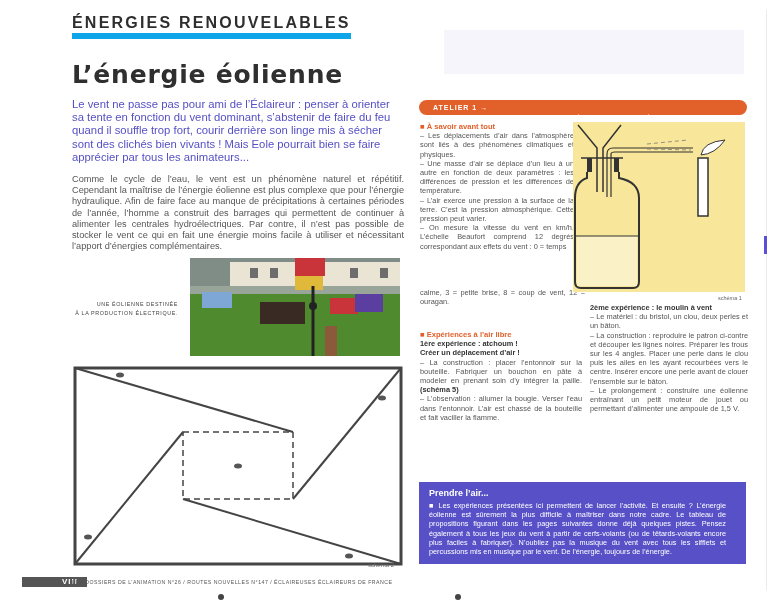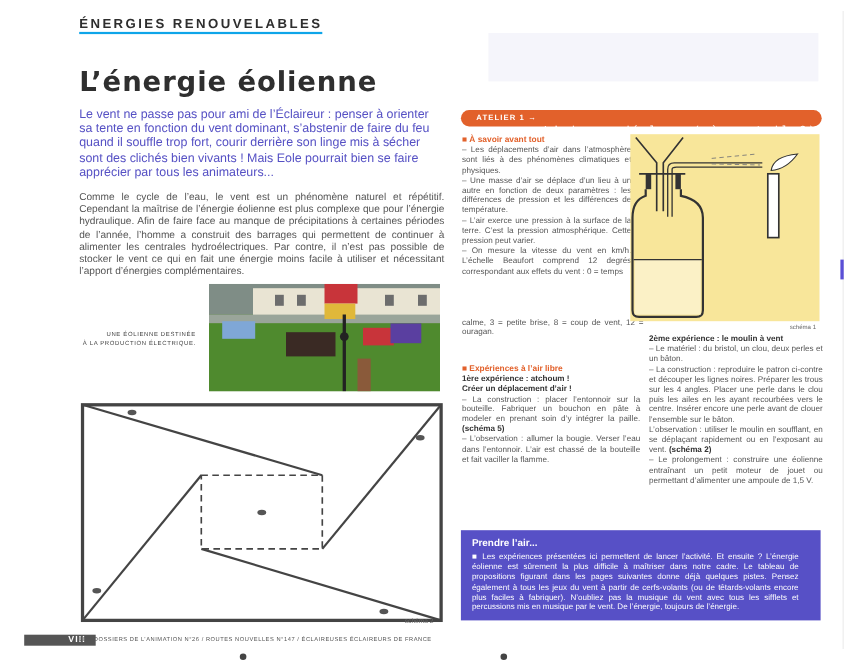--- a/index.html
+++ b/index.html
@@ -1,20 +1,20 @@
 <!DOCTYPE html>
 <html><head>
 <meta charset="utf-8">
 <style>
   html, body { margin:0; padding:0; }
   body { width:775px; height:600px; background:#ffffff; position:relative; overflow:hidden;
          font-family:"Liberation Sans", sans-serif; color:#4a4a4a; }
   .abs { position:absolute; }
-  .section-label { left:72px; top:14px; font-size:12px; letter-spacing:2.2px; font-weight:bold; color:#2e2e2e;
-                   border-bottom:2px solid #0ea5e9; padding-bottom:1px; }
+  .section-label { left:72px; top:14px; font-size:16px; letter-spacing:2.2px; font-weight:bold; color:#2e2e2e;
+                   border-bottom:6px solid #0ea5e9; padding-bottom:1px; }
   .title { left:72px; top:60px; font-size:25px; font-weight:bold; color:#2f2f2f; letter-spacing:0.8px;
            font-family:"DejaVu Sans", sans-serif; }
   .ghost-box { left:444px; top:30px; width:300px; height:44px; background:#f5f5fb; }
   .intro { left:72px; top:98px; width:330px; font-size:11.3px; line-height:13.2px; color:#5550c4; }
   .body-text { left:72px; top:174px; width:332px; font-size:9.2px; line-height:11.2px; color:#555; text-align:justify; }
   .photo-caption { left:72px; top:300px; width:106px; text-align:right; font-size:5.4px; letter-spacing:0.6px;
                    line-height:8.5px; color:#444; }
   .photo { left:190px; top:258px; width:210px; height:98px; overflow:hidden; }
   .schema2 { left:73px; top:366px; width:330px; height:200px; }
   .schema2-label { left:368px; top:562px; font-size:6px; color:#666; }
@@ -139,21 +139,20 @@
     <rect x="125" y="36" width="10" height="58" fill="#fff" stroke="#333" stroke-width="1.5"></rect>
     <path d="M128 33 Q130 20 152 18 Q142 32 128 33 Z" fill="#fff" stroke="#333" stroke-width="1"></path>
   </svg>
 </div>
 <div class="abs schema1-label">schéma 1</div>
 
 <div class="abs colC small">
   <p><b>2ème expérience : le moulin à vent</b></p>
   <p>– Le matériel : du bristol, un clou, deux perles et un bâton.</p>
   <p>– La construction : reproduire le patron ci-contre et découper les lignes noires. Préparer les trous sur les 4 angles. Placer une perle dans le clou puis les ailes en les ayant recourbées vers le centre. Insérer encore une perle avant de clouer l’ensemble sur le bâton.</p>
-  <p><span>L’observation : utiliser le moulin en soufflant, en se déplaçant rapidement ou en l’exposant au vent.</span> <b>(schéma 2)</b></p>
   <p>– Le prolongement : construire une éolienne entraînant un petit moteur de jouet ou permettant d’alimenter une ampoule de 1,5 V.</p>
 </div>
 
 <div class="abs prendre">
   <div class="ph">Prendre l’air...</div>
   <div class="pb">■ Les expériences présentées ici permettent de lancer l’activité. Et ensuite ? L’énergie éolienne est sûrement la plus difficile à maîtriser dans notre cadre. Le tableau de propositions figurant dans les pages suivantes donne déjà quelques pistes. Pensez également à tous les jeux du vent à partir de cerfs-volants (ou de têtards-volants encore plus faciles à fabriquer). N’oubliez pas la musique du vent avec tous les sifflets et percussions mis en musique par le vent. De l’énergie, toujours de l’énergie.</div>
 </div>
 
 <div class="abs page-num">VIII</div>
 <div class="abs footer">LES DOSSIERS DE L’ANIMATION N°26 / ROUTES NOUVELLES N°147 / ÉCLAIREUSES ÉCLAIREURS DE FRANCE</div>

